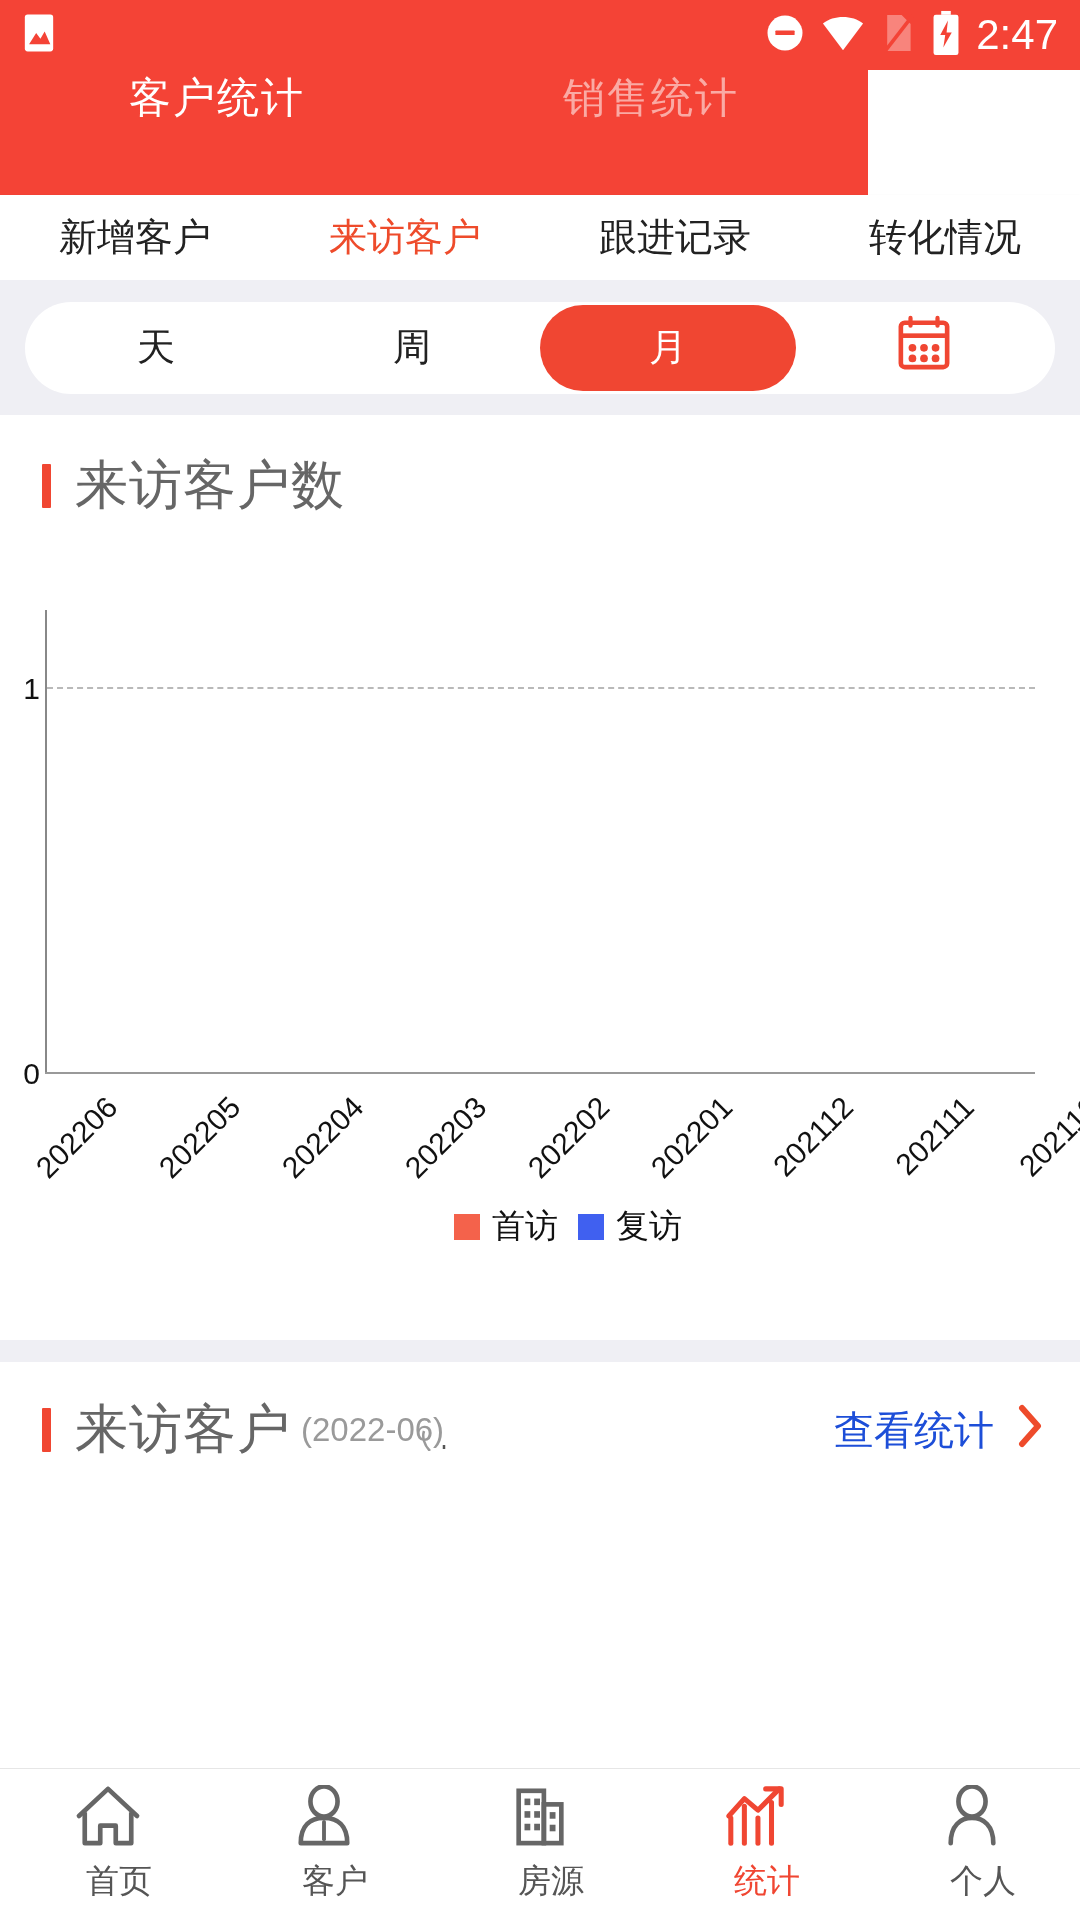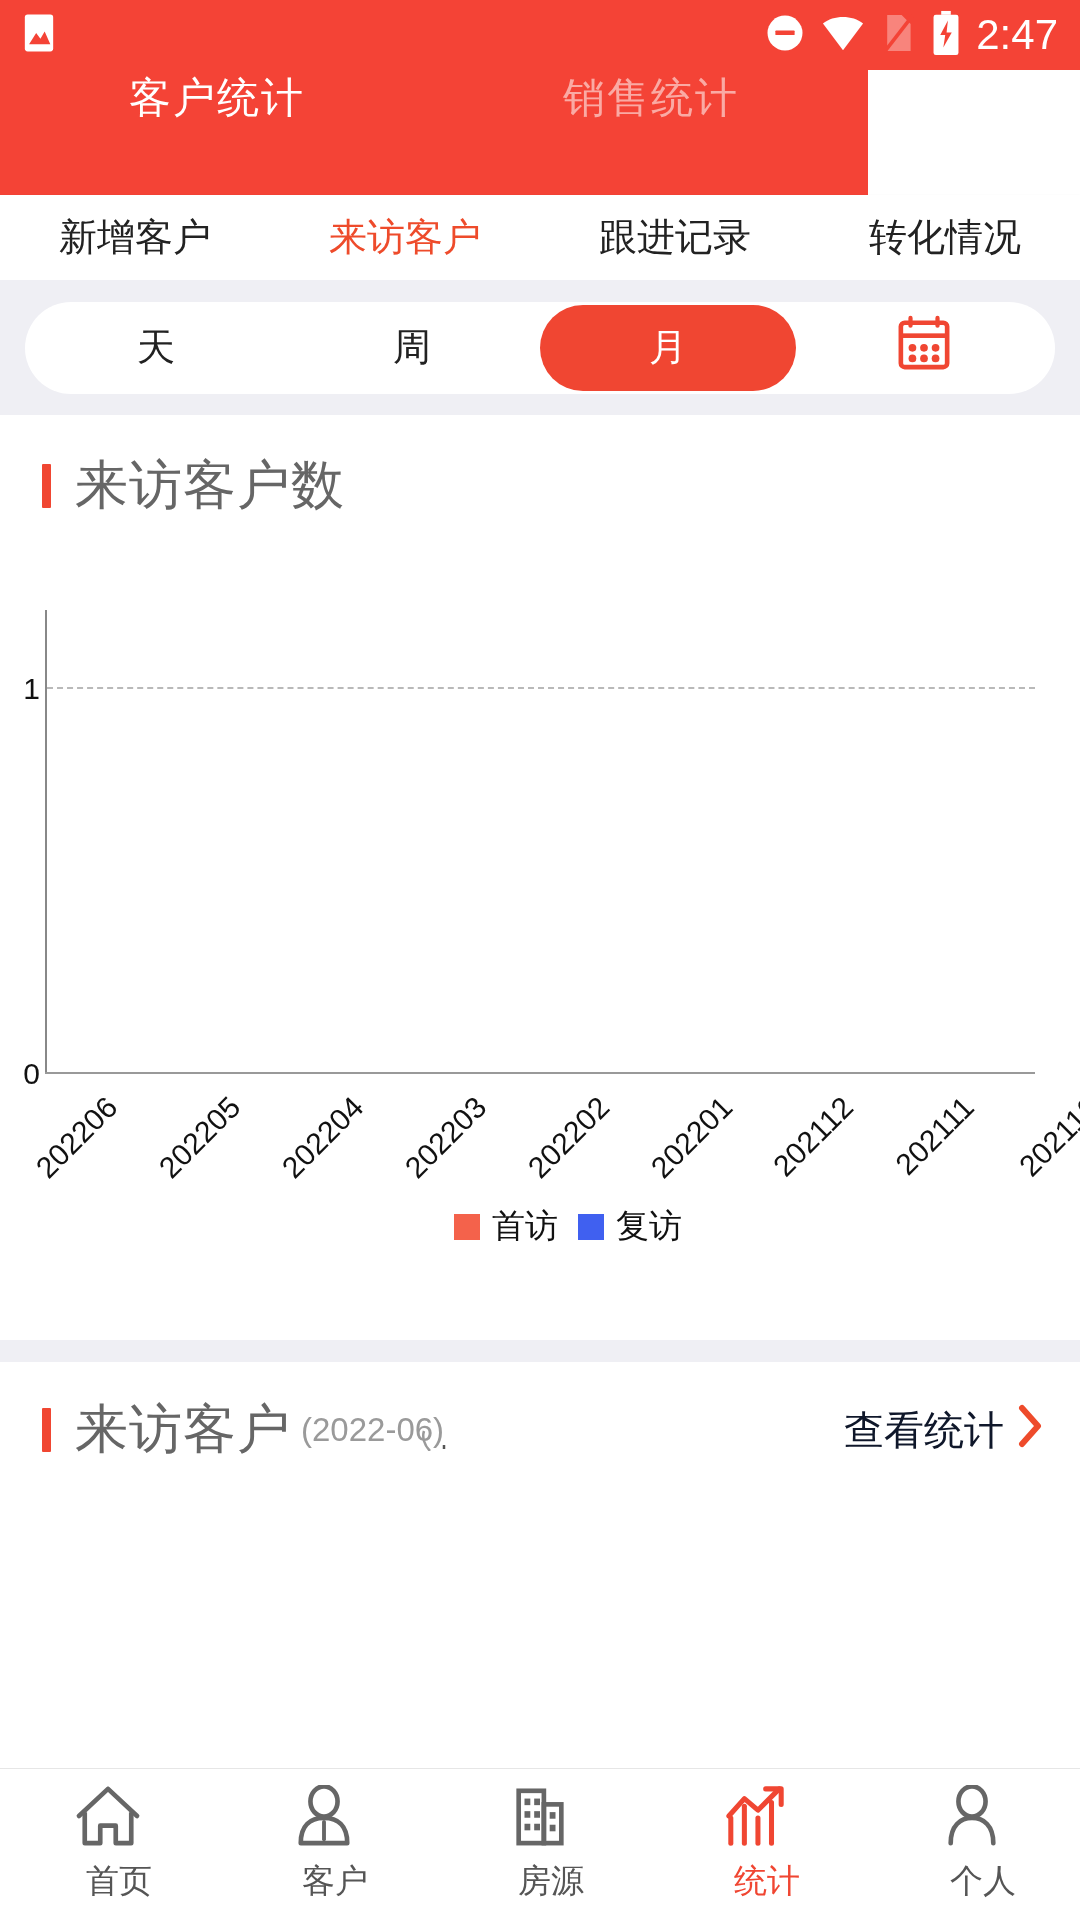--- a/index.html
+++ b/index.html
@@ -96,22 +96,22 @@
   .legend-text { font-size: 33px; color: #111111; }
 
   .gap { position: absolute; left: 0; width: 1080px; height: 22px; background: #efeff4; }
 
   
   #source-card { top: 1362px; height: 458px; }
   .source-head {
     display: flex; align-items: center; padding: 32px 36px 0 42px;
   }
   .source-link {
-    margin-left: auto; display: flex; align-items: center; gap: 14px;
-    font-size: 40px; color: #0f172a;
+    margin-left: auto; display: flex; align-items: center; gap: 24px;
+    font-size: 40px; color: #1d4ed8;
   }
   .pie-stub {
     position: absolute; left: 404px; top: 1405px; width: 60px; height: 46px;
     overflow: hidden;
   }
 
   
   .bottomnav {
     position: absolute; bottom: 0; left: 0; width: 1080px; height: 152px;
     background: #ffffff; display: flex; align-items: center;

